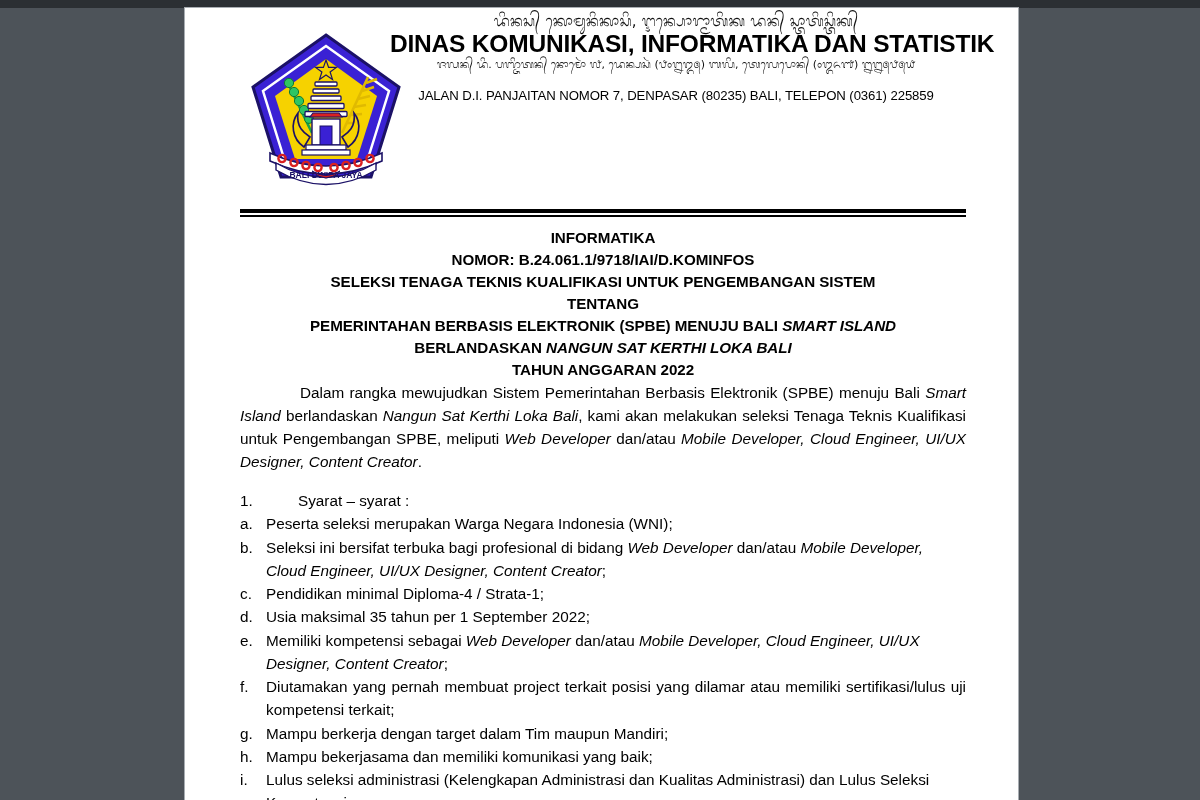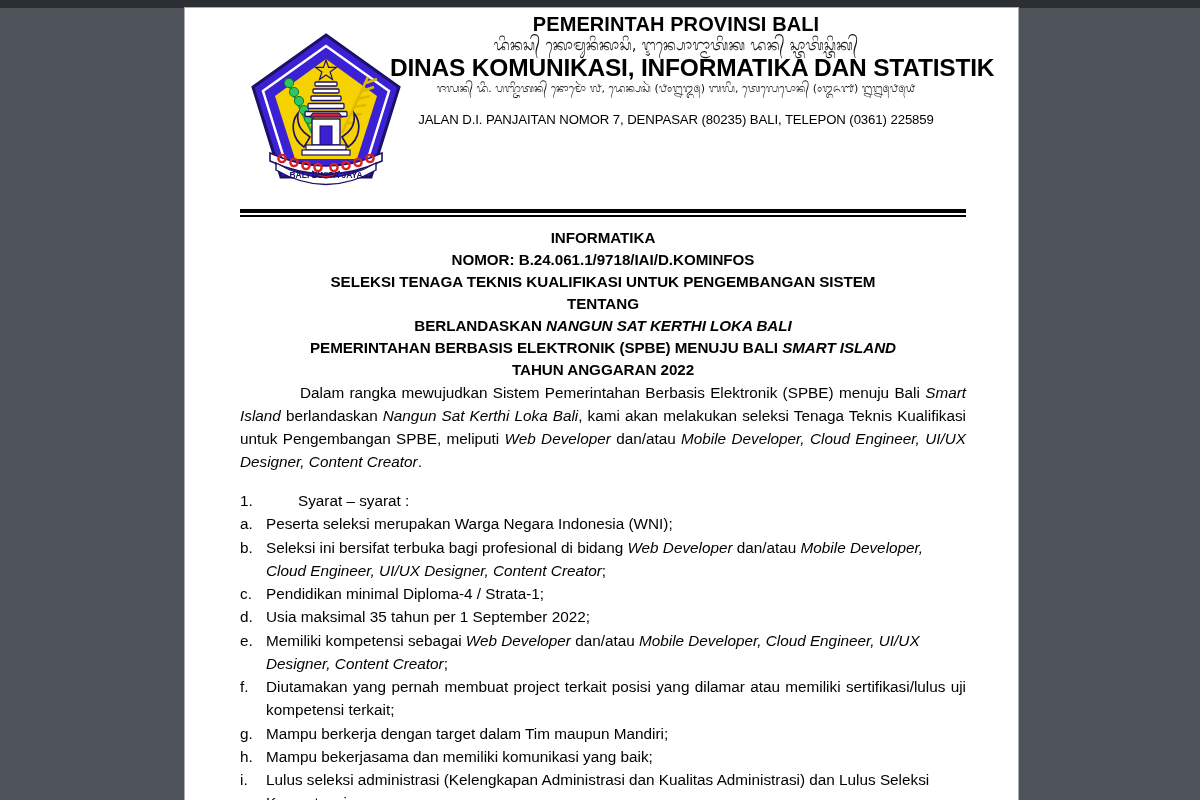--- a/index.html
+++ b/index.html
@@ -158,41 +158,40 @@
             </g>
 
             <path d="M30,134 Q80,163 130,134 L130,141 Q80,170 30,141 Z" fill="#ffffff" stroke="#1b1166" stroke-width="1.4"></path>
             <text x="80" y="149" font-family="Liberation Sans, sans-serif" font-size="8.5" font-weight="bold" fill="#1b1166" text-anchor="middle">BALI DWIPA JAYA</text>
 
             <path d="M66,142 q14,14 28,0 q-14,9 -28,0 z" fill="#d92121" stroke="#1b1166" stroke-width="1"></path>
           </svg>
         </div>
 
         <div class="head-text">
-          <div class="gov-line">PEMERINTAH PROVINSI BALI</div>
           <div class="bali-script l2">ᬤᬶᬦᬲ᭄ ᬓᭀᬫᬸᬦᬶᬓᬵᬲᬶ, ᬇᬦ᭄ᬧᭀᬭ᭄ᬫᬵᬢᬶᬓ ᬤᬦ᭄ ᬲ᭄ᬢᬵᬢᬶᬲ᭄ᬢᬶᬓ᭄</div>
           <div class="dept-line">DINAS KOMUNIKASI, INFORMATIKA DAN STATISTIK</div>
           <div class="bali-script l3">ᬚᬮᬦ᭄ ᬤᬶ. ᬧᬜ᭄ᬚᬶᬢᬦ᭄ ᬦᭀᬫᭀᬃ ᭗, ᬤᬾᬦ᭄ᬧᬲᬃ (᭘᭐᭒᭓᭕) ᬩᬮᬶ, ᬢᬾᬮᬾᬧᭀᬦ᭄ (᭐᭓᭖᭑) ᭒᭒᭕᭘᭕᭙</div>
           <div class="addr-line">JALAN D.I. PANJAITAN NOMOR 7, DENPASAR (80235) BALI, TELEPON (0361) 225859</div>
         </div>
       </div>
 
       <div class="rule-wrap">
         <div class="rule-thick"></div>
         <div class="rule-gap"></div>
         <div class="rule-thin"></div>
       </div>
 
       <div class="titleblock">
         <div>INFORMATIKA</div>
         <div>NOMOR: B.24.061.1/9718/IAI/D.KOMINFOS</div>
         <div>SELEKSI TENAGA TEKNIS KUALIFIKASI UNTUK PENGEMBANGAN SISTEM</div>
         <div>TENTANG</div>
+        <div><span>PEMERINTAHAN BERBASIS ELEKTRONIK (SPBE) MENUJU BALI </span><i>SMART ISLAND</i></div>
         <div><span>BERLANDASKAN </span><i>NANGUN SAT KERTHI LOKA BALI</i></div>
-        <div><span>PEMERINTAHAN BERBASIS ELEKTRONIK (SPBE) MENUJU BALI </span><i>SMART ISLAND</i></div>
         <div>TAHUN ANGGARAN 2022</div>
       </div>
 
       <p class="body-para"><span>Dalam rangka mewujudkan Sistem Pemerintahan Berbasis Elektronik (SPBE) menuju Bali </span><i>Smart Island</i><span> berlandaskan </span><i>Nangun Sat Kerthi Loka Bali</i><span>, kami akan melakukan seleksi Tenaga Teknis Kualifikasi untuk Pengembangan SPBE, meliputi </span><i>Web Developer</i><span> dan/atau </span><i>Mobile Developer, Cloud Engineer, UI/UX Designer, Content Creator</i><span>.</span></p>
 
       <div class="numbered">
         <span class="num">1.</span>
         <span class="txt">Syarat – syarat :</span>
       </div>
 

